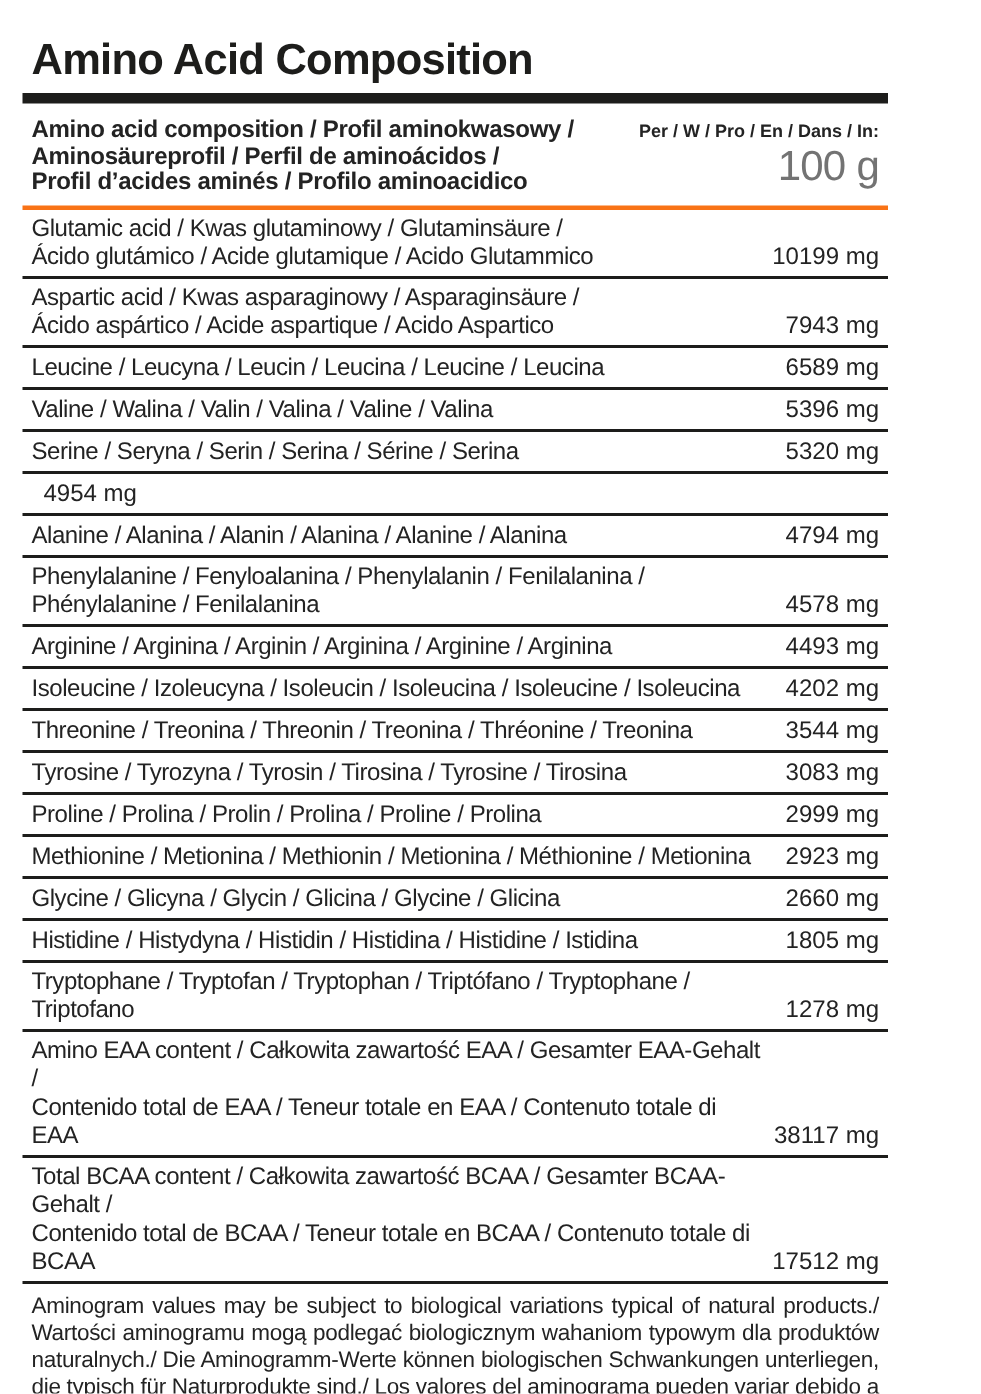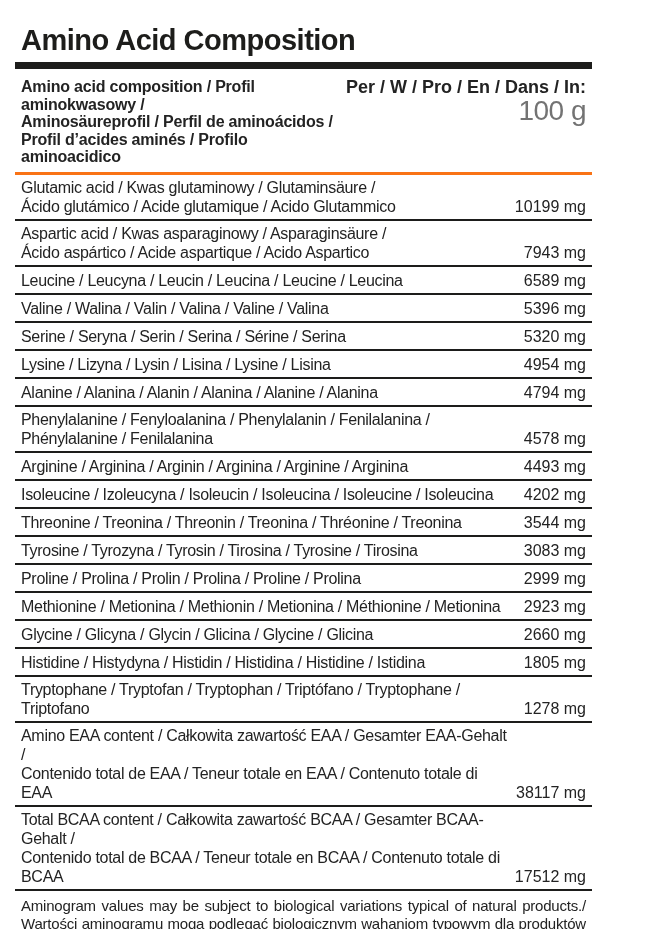--- a/index.html
+++ b/index.html
@@ -46,21 +46,21 @@
     white-space: pre-line;
     letter-spacing: -0.2px;
   }
   .th-right {
     text-align: right;
     flex-shrink: 0;
     padding-left: 10px;
   }
   .per-label {
     font-weight: bold;
-    font-size: 18px;
+    font-size: 12px;
     line-height: 18px;
   }
   .per-value {
     font-weight: normal;
     font-size: 28px;
     line-height: 30px;
     letter-spacing: -0.5px;
     color: #737373;
   }
   .rows { }
@@ -128,21 +128,20 @@
     </div>
     <div class="row">
       <div class="row-label">Valine / Walina / Valin / Valina / Valine / Valina</div>
       <div class="row-value">5396 mg</div>
     </div>
     <div class="row">
       <div class="row-label">Serine / Seryna / Serin / Serina / Sérine / Serina</div>
       <div class="row-value">5320 mg</div>
     </div>
     <div class="row">
-      <div class="row-label">Lysine / Lizyna / Lysin / Lisina / Lysine / Lisina</div>
       <div class="row-value">4954 mg</div>
     </div>
     <div class="row">
       <div class="row-label">Alanine / Alanina / Alanin / Alanina / Alanine / Alanina</div>
       <div class="row-value">4794 mg</div>
     </div>
     <div class="row">
       <div class="row-label">Phenylalanine / Fenyloalanina / Phenylalanin / Fenilalanina /
 Phénylalanine / Fenilalanina</div>
       <div class="row-value">4578 mg</div>

